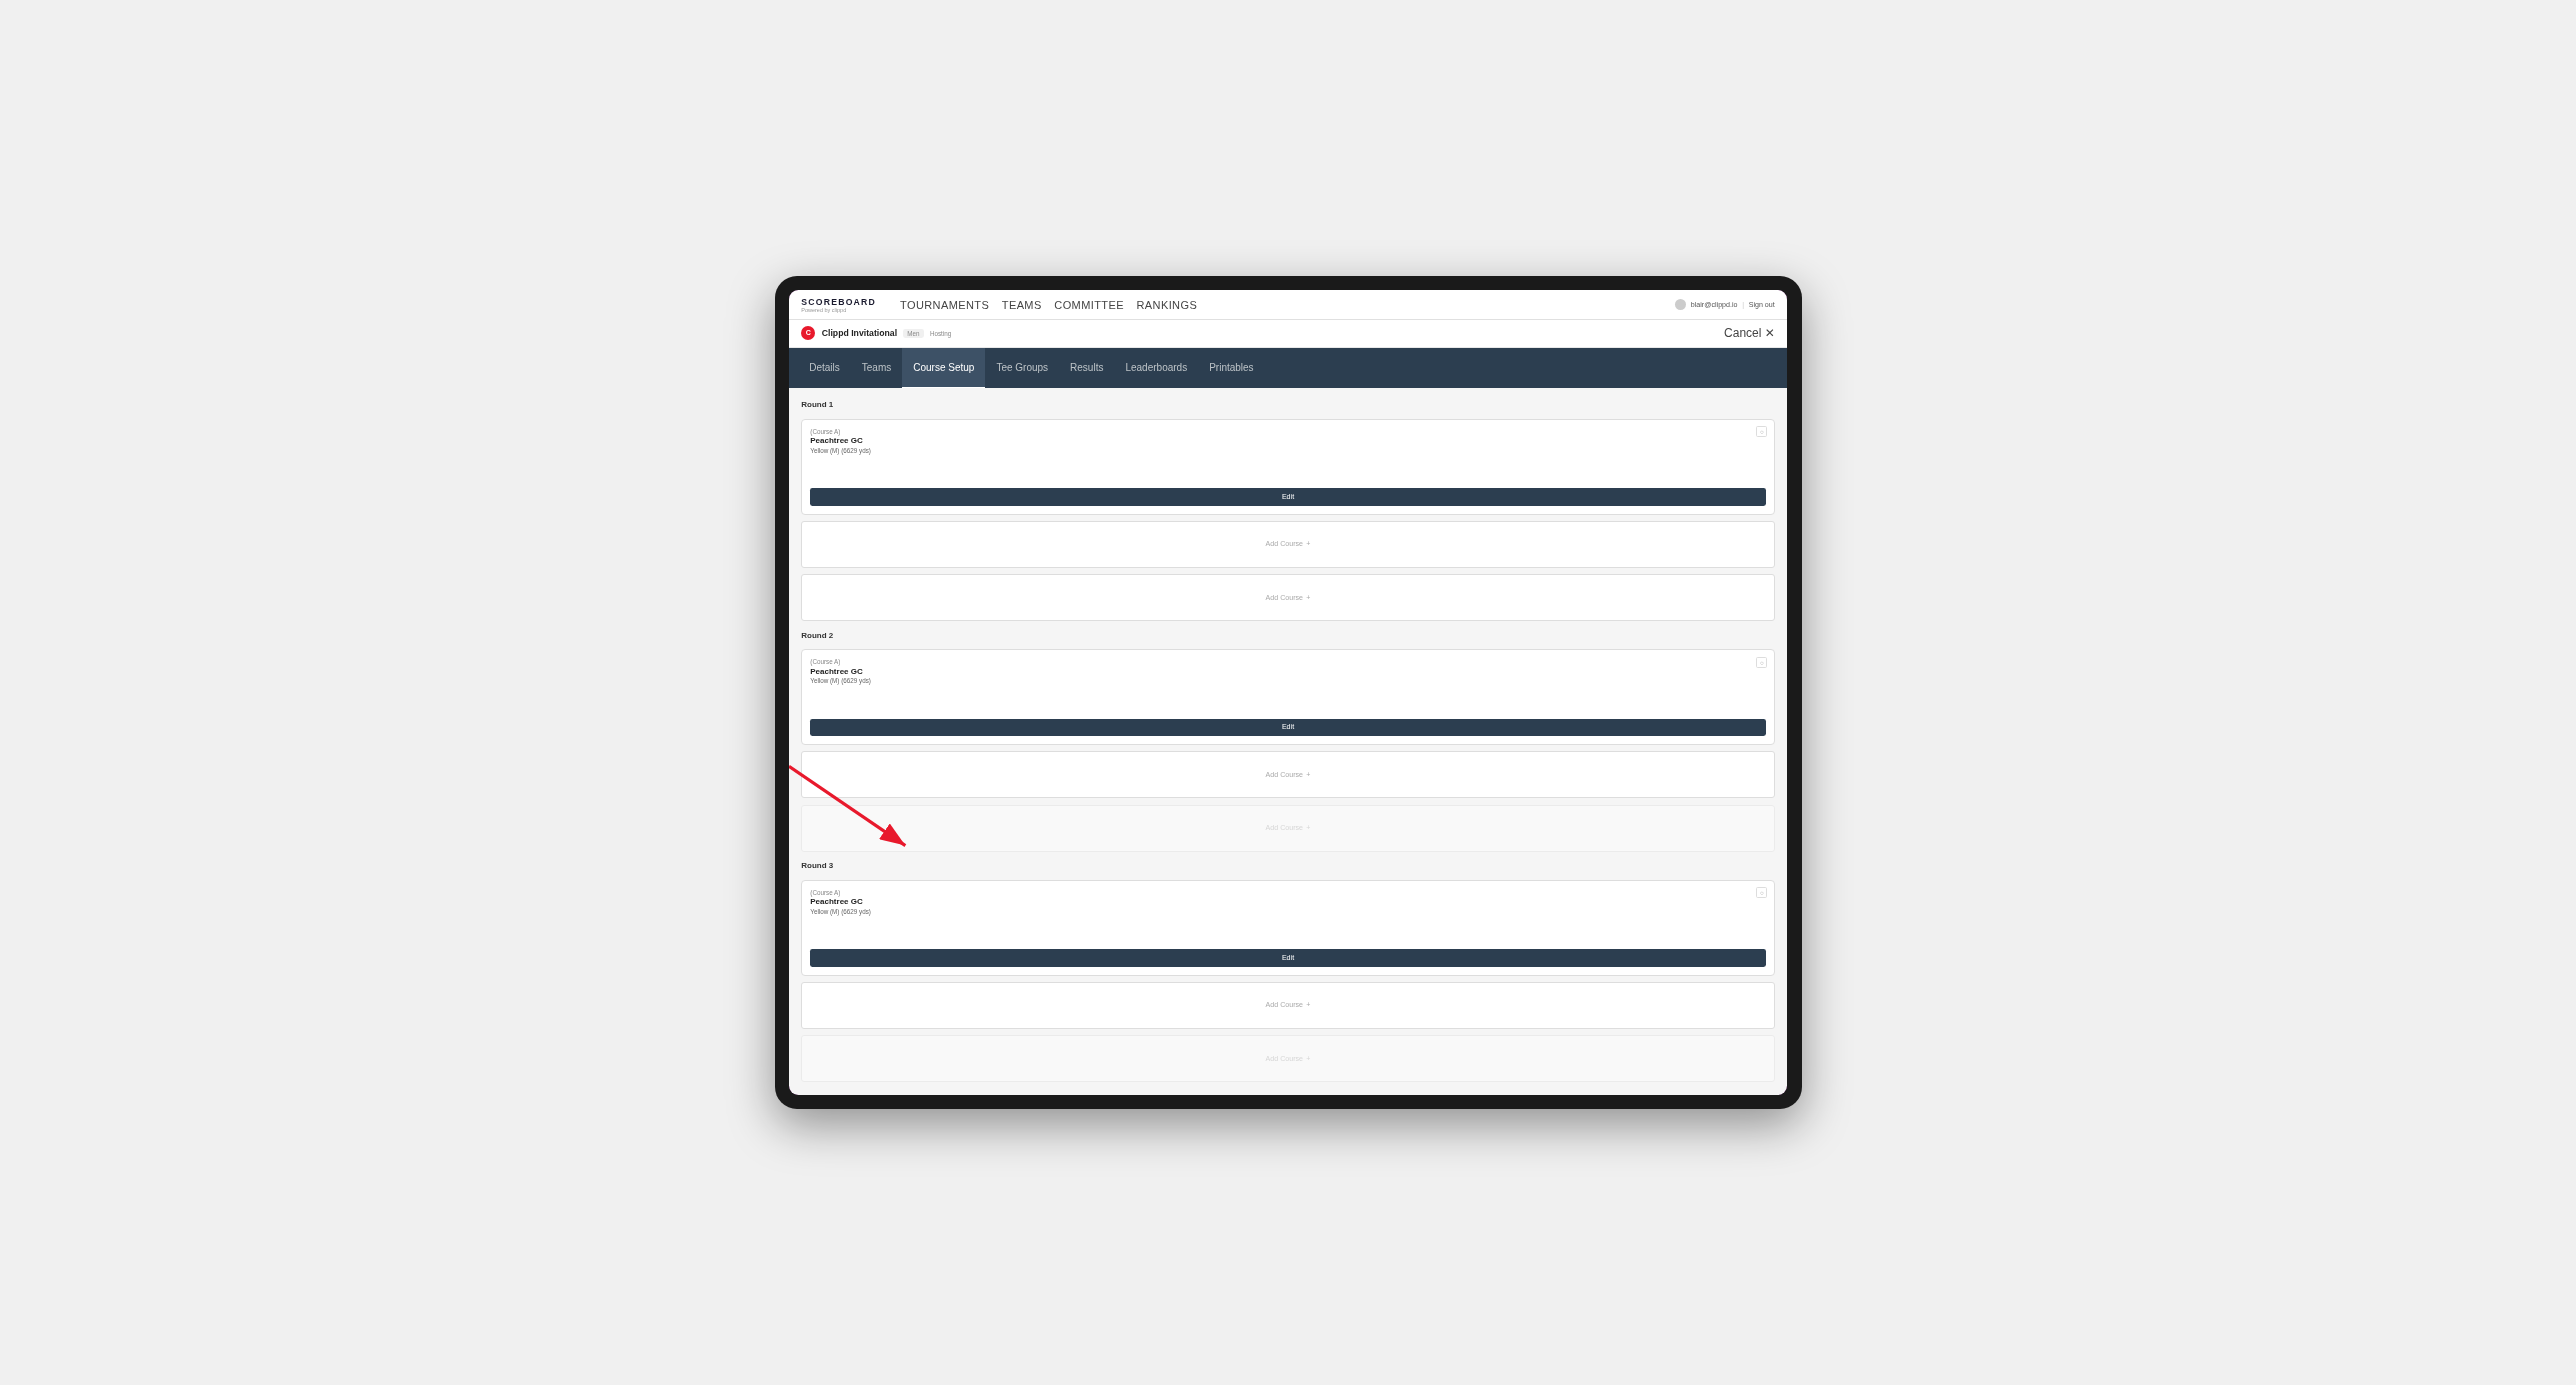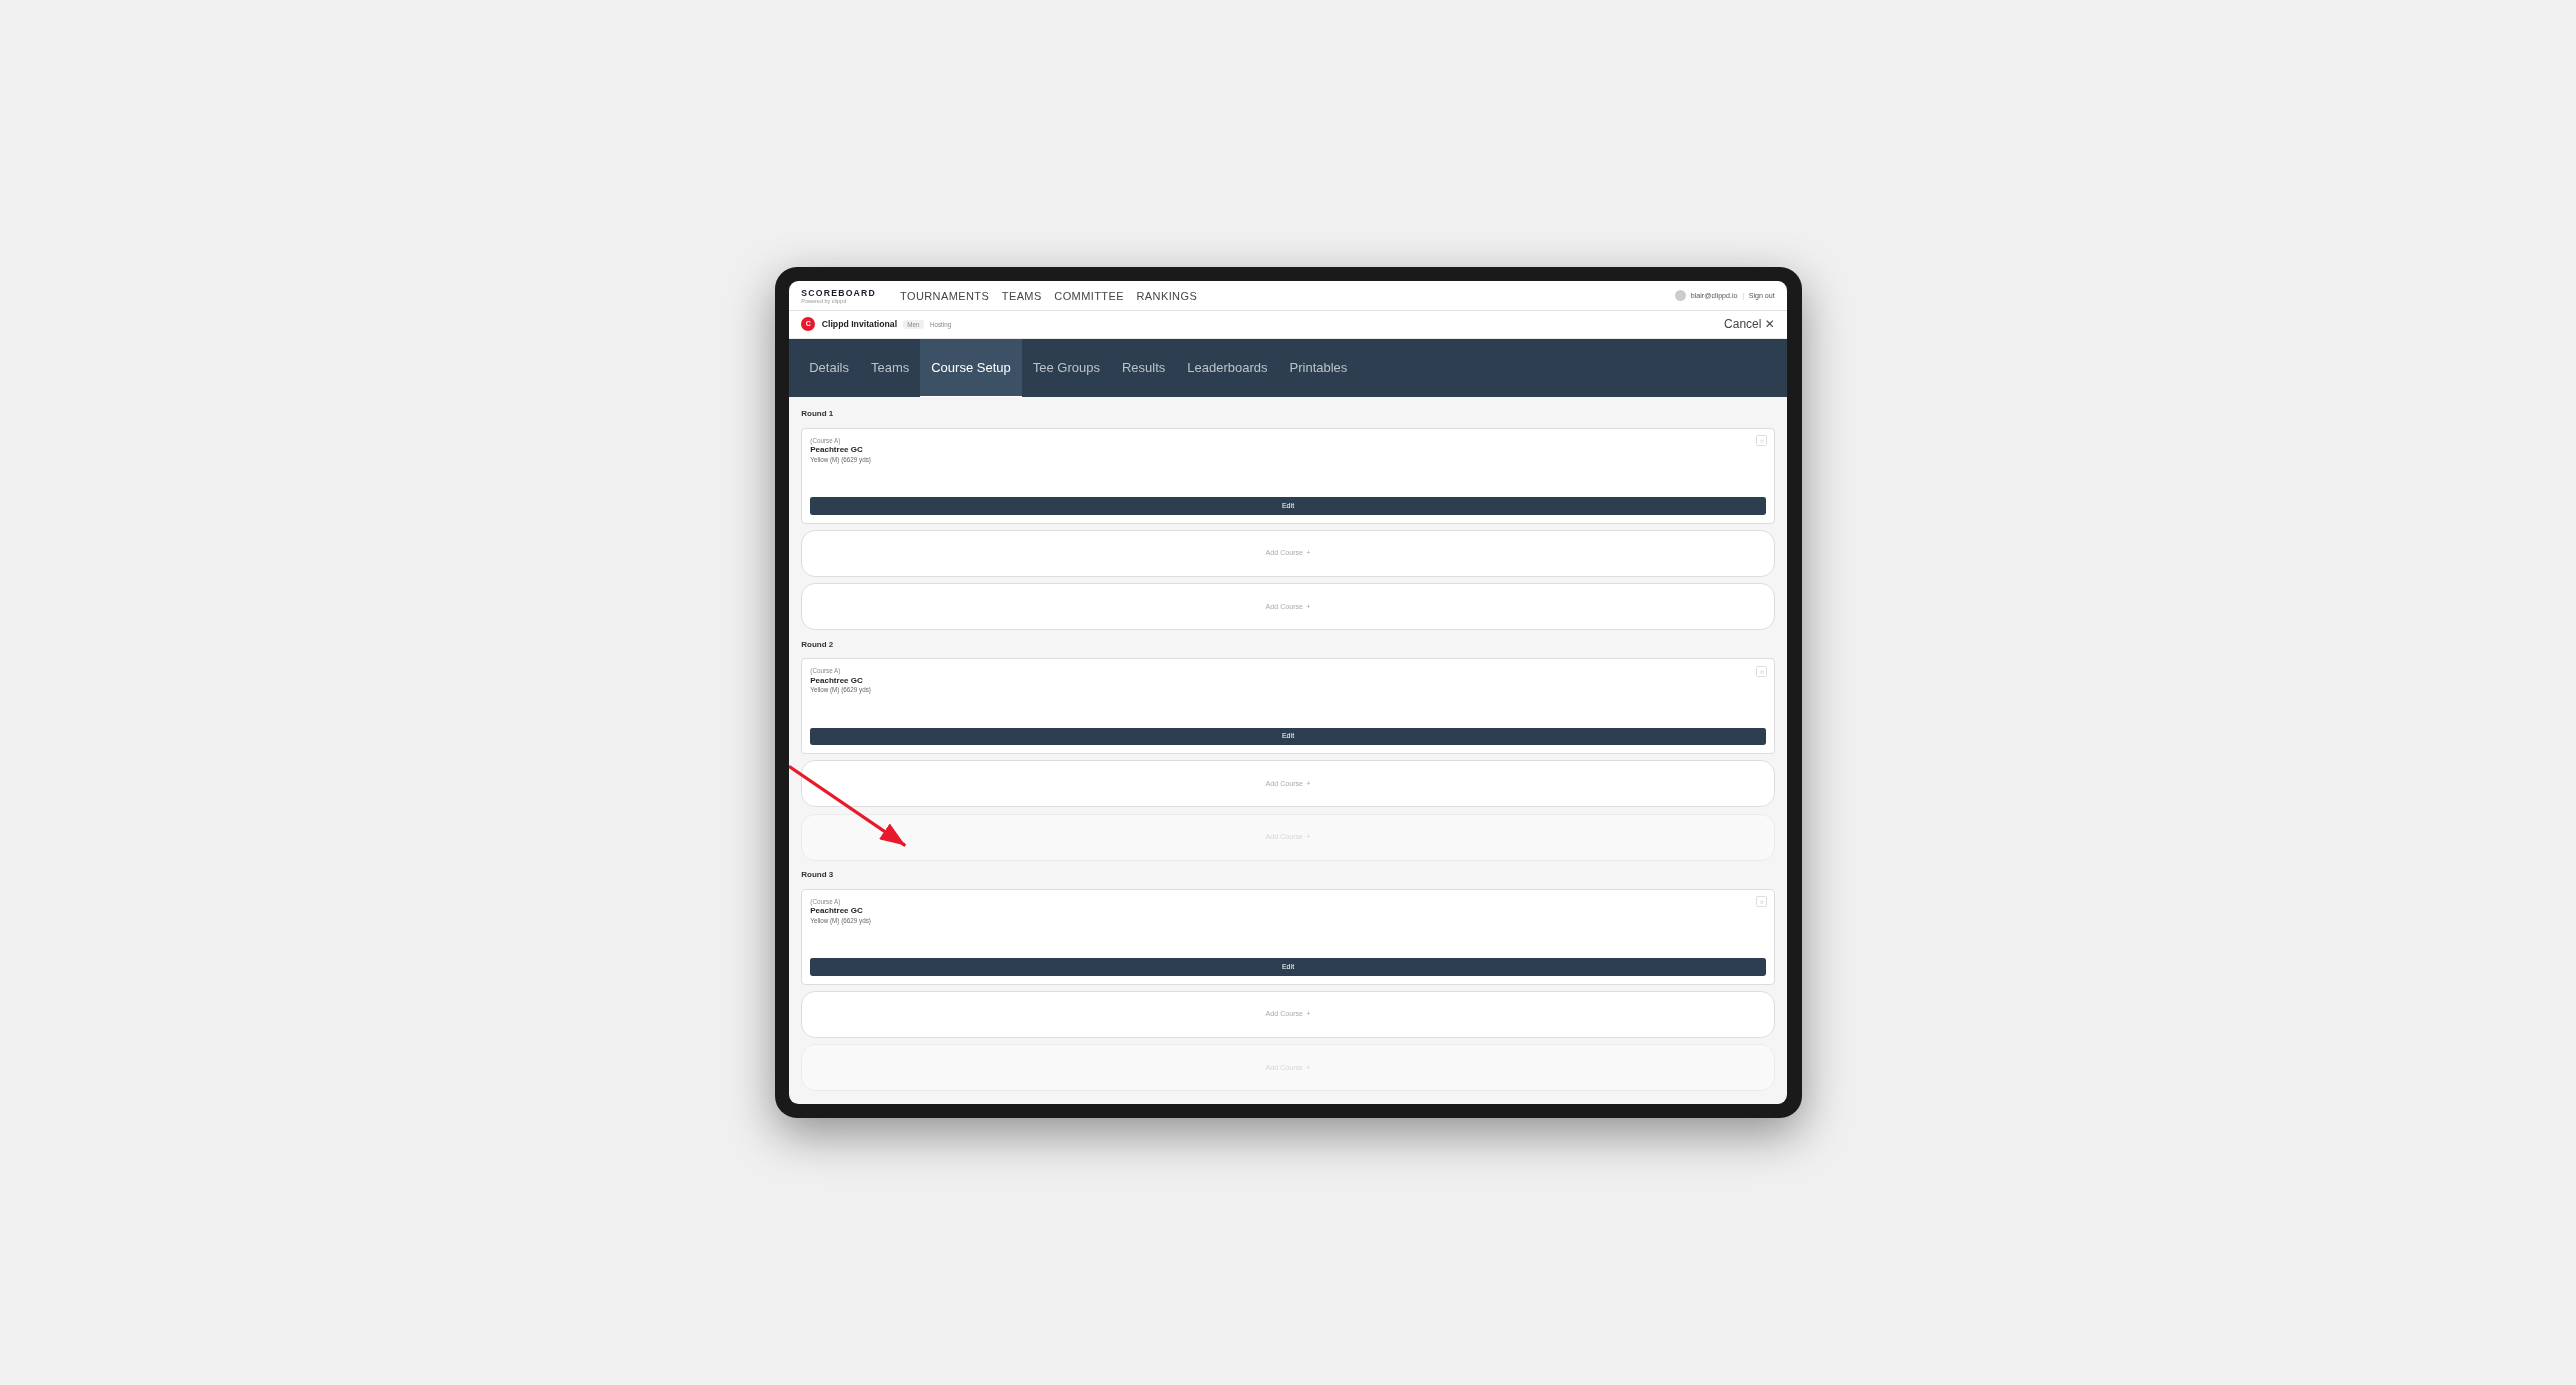--- a/index.html
+++ b/index.html
@@ -167,22 +167,22 @@
 
     
     .tabs-bar {
       background: #2c3e50;
       display: flex;
       gap: 0;
       padding: 0 9.5px;
     }
 
     .tab-item {
-      padding: 21px 11px;
-      font-size: 13px;
+      padding: 14px 11px;
+      font-size: 10px;
       color: #bdc3c7;
       cursor: pointer;
       border-bottom: 1.6px solid transparent;
     }
 
     .tab-item.active {
       color: #fff;
       background: #3d5166;
       border-bottom: 1.6px solid #fff;
     }
@@ -266,21 +266,21 @@
       display: flex;
       align-items: center;
       justify-content: center;
       font-size: 6.3px;
       color: #999;
     }
 
     .add-course-card {
       background: #fff;
       border: 0.8px solid #ddd;
-      border-radius: 14px;
+      border-radius: 3px;
       padding: 12.6px 8px;
       display: flex;
       align-items: center;
       justify-content: center;
       cursor: pointer;
       min-height: 47px;
     }
 
     .add-course-text {
       font-size: 7.1px;

